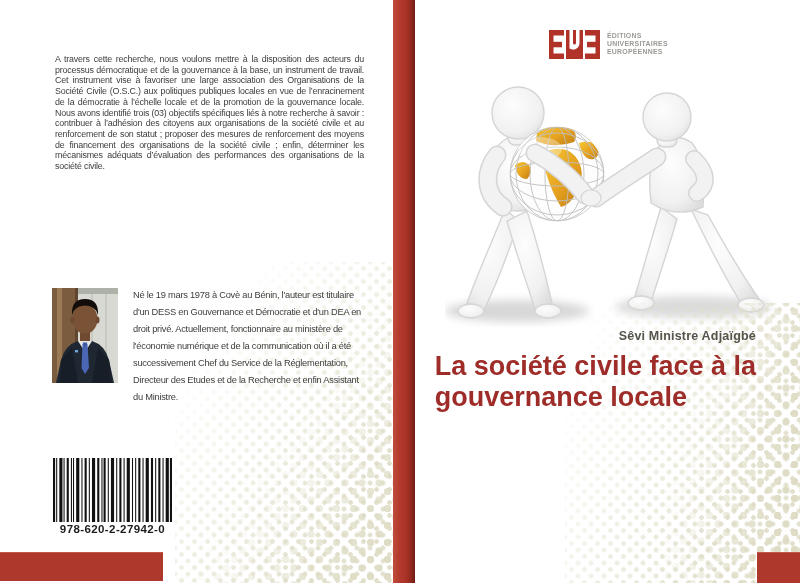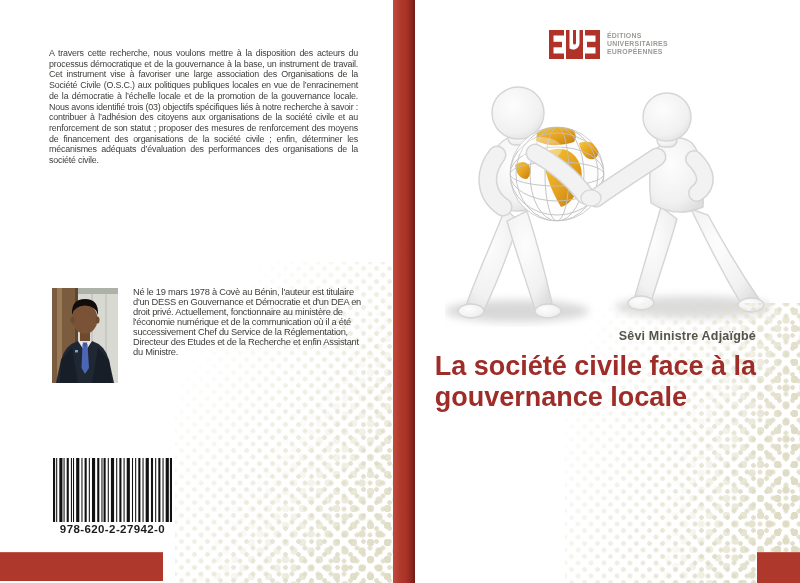--- a/index.html
+++ b/index.html
@@ -1,27 +1,27 @@
 <!DOCTYPE html>
 <html><head>
 <meta charset="utf-8">
 <style>
   html,body{margin:0;padding:0;background:#ffffff;}
   .page{position:relative;width:800px;height:583px;background:#ffffff;overflow:hidden;
         font-family:"Liberation Sans",sans-serif;}
 
   
   .back-cover{position:absolute;left:0;top:0;width:393px;height:583px;background:#ffffff;}
-  .summary{position:absolute;left:49px;top:48px;width:309px;margin:0;
+  .summary{position:absolute;left:49px;top:48px;width:309px;margin:6px;
            font-size:8.9px;line-height:10.7px;letter-spacing:-0.2px;
            text-align:justify;color:#3d3d3b;}
   .author-block{position:absolute;left:52px;top:287px;width:310px;}
   .author-photo{position:absolute;left:0;top:1px;width:66px;height:95px;display:block;}
   .bio{position:absolute;left:81px;top:0;width:232px;margin:0;
-       font-size:9.3px;line-height:10px;letter-spacing:-0.25px;color:#3d3d3b;}
+       font-size:9.3px;line-height:17px;letter-spacing:-0.25px;color:#3d3d3b;}
   .barcode-block{position:absolute;left:53px;top:458px;width:119px;text-align:center;}
   .barcode{display:block;width:119px;height:64px;}
   .isbn{margin-top:1px;font-size:11.5px;font-weight:700;letter-spacing:0.4px;color:#1c1c1c;}
   .red-block-left{position:absolute;left:0;top:552px;width:163px;height:28px;
                   background:#af382c;border-top:1px solid #c25648;}
 
   
   .dots{position:absolute;
         background-image:
           radial-gradient(circle,#e2e0cc 0 2.1px, rgba(0,0,0,0) 2.5px),

